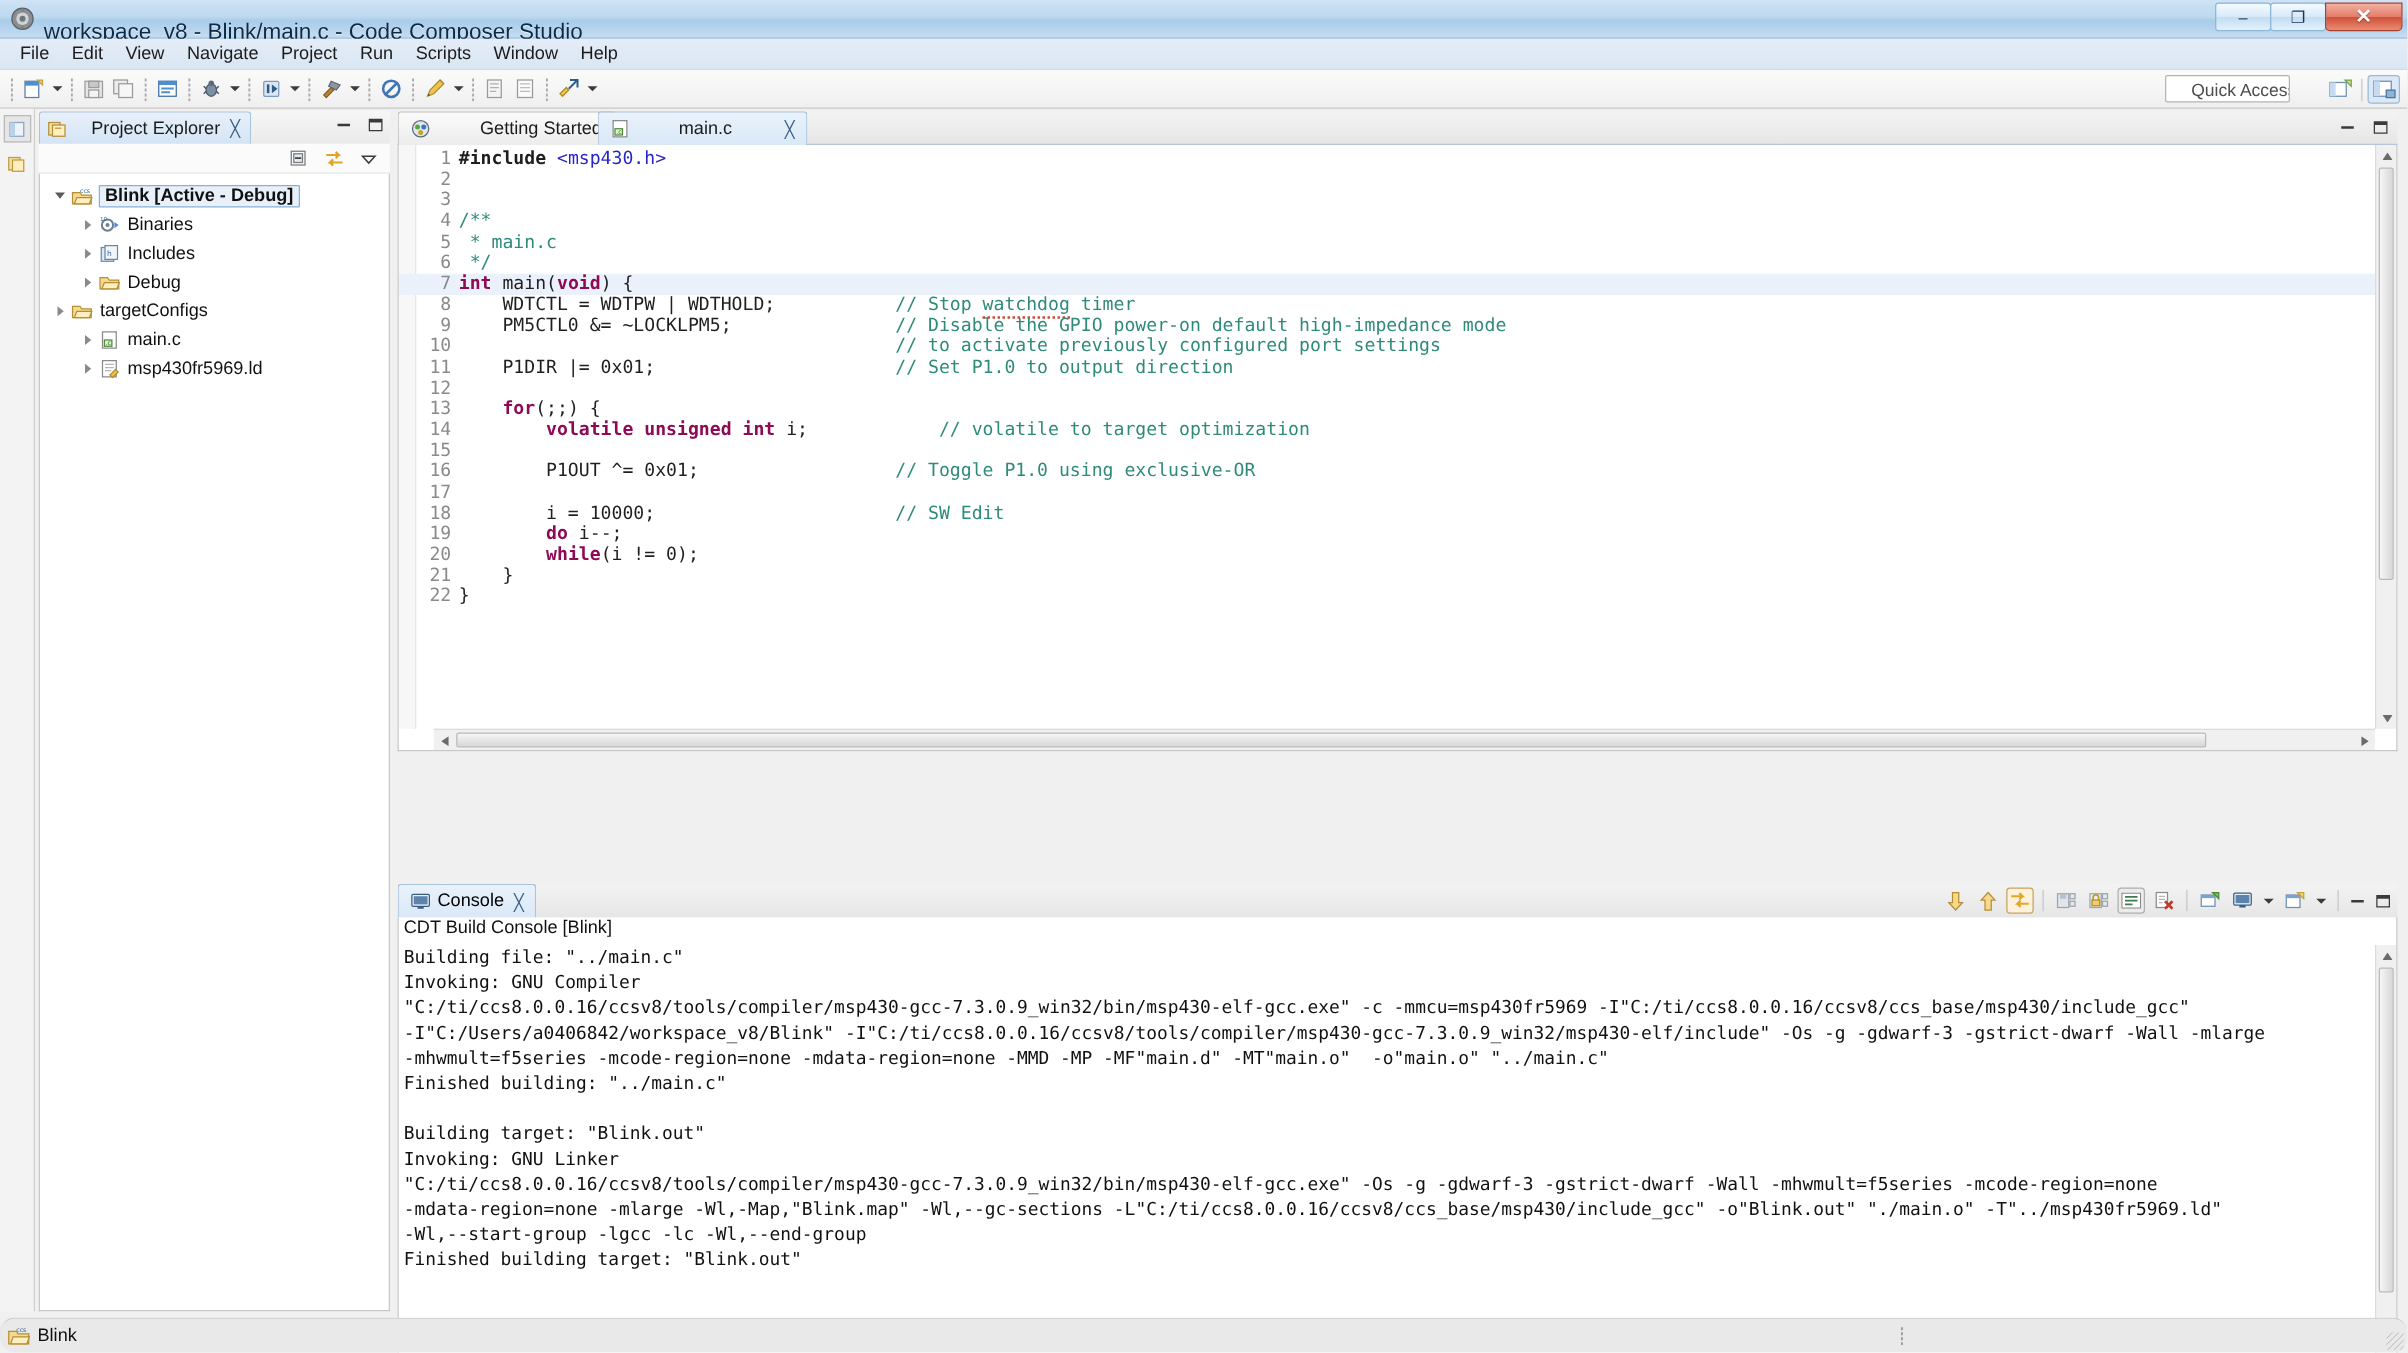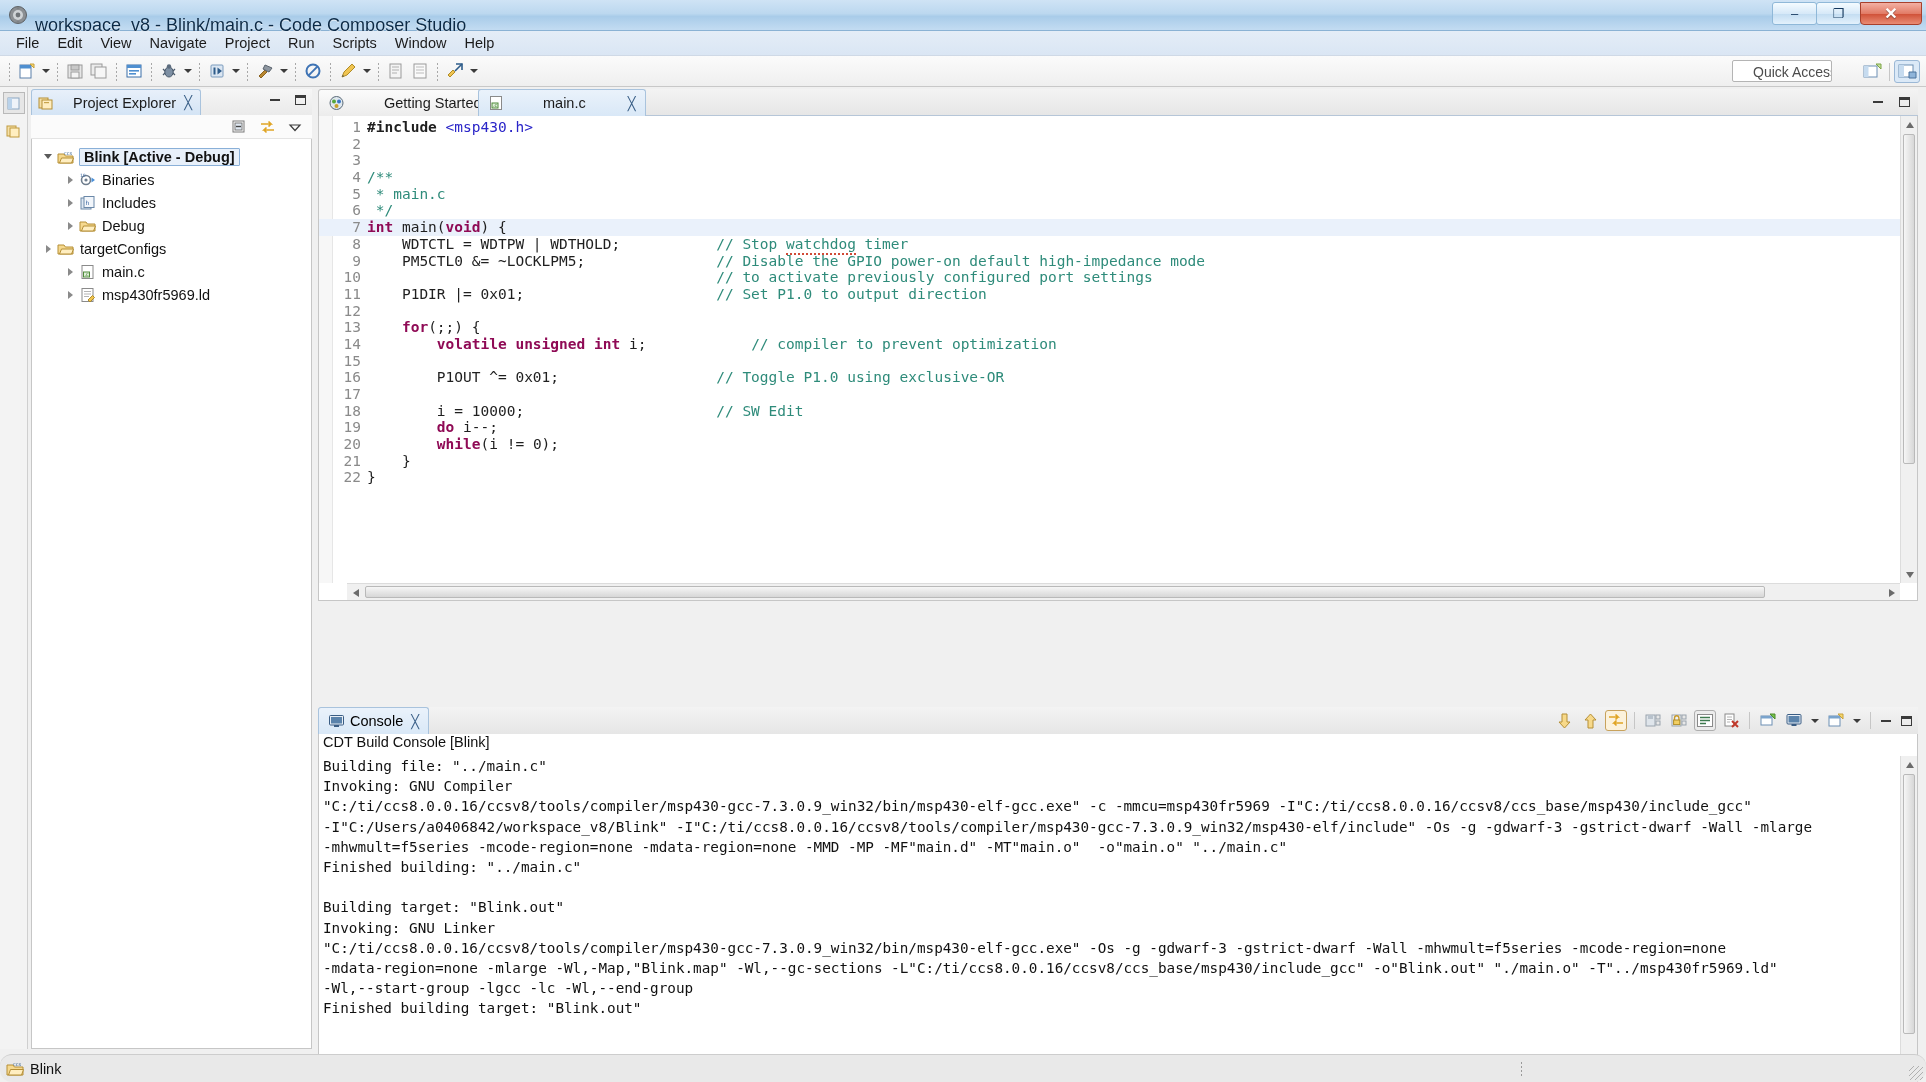--- a/index.html
+++ b/index.html
@@ -695,21 +695,21 @@
             <div class="cline"><span class="lnum">4</span><span class="k-cmt">/**</span></div>
             <div class="cline"><span class="lnum">5</span><span class="k-cmt"> * main.c</span></div>
             <div class="cline"><span class="lnum">6</span><span class="k-cmt"> */</span></div>
             <div class="cline current"><span class="lnum">7</span><span class="k-kw">int </span><span class="k-txt">main(</span><span class="k-kw">void</span><span class="k-txt">) {</span></div>
             <div class="cline"><span class="lnum">8</span><span class="k-txt">    WDTCTL = WDTPW | WDTHOLD;           </span><span class="k-cmt">// Stop </span><span class="k-cmt spell">watchdog</span><span class="k-cmt"> timer</span></div>
             <div class="cline"><span class="lnum">9</span><span class="k-txt">    PM5CTL0 &amp;= ~LOCKLPM5;               </span><span class="k-cmt">// Disable the GPIO power-on default high-impedance mode</span></div>
             <div class="cline"><span class="lnum">10</span><span class="k-txt">                                        </span><span class="k-cmt">// to activate previously configured port settings</span></div>
             <div class="cline"><span class="lnum">11</span><span class="k-txt">    P1DIR |= 0x01;                      </span><span class="k-cmt">// Set P1.0 to output direction</span></div>
             <div class="cline"><span class="lnum">12</span></div>
             <div class="cline"><span class="lnum">13</span><span class="k-txt">    </span><span class="k-kw">for</span><span class="k-txt">(;;) {</span></div>
-            <div class="cline"><span class="lnum">14</span><span class="k-txt">        </span><span class="k-kw">volatile unsigned int </span><span class="k-txt">i;            </span><span class="k-cmt">// compiler to prevent optimization</span></div>
+            <div class="cline"><span class="lnum">14</span><span class="k-txt">        </span><span class="k-kw">volatile unsigned int </span><span class="k-txt">i;            </span><span class="k-cmt">// volatile to target optimization</span></div>
             <div class="cline"><span class="lnum">15</span></div>
             <div class="cline"><span class="lnum">16</span><span class="k-txt">        P1OUT ^= 0x01;                  </span><span class="k-cmt">// Toggle P1.0 using exclusive-OR</span></div>
             <div class="cline"><span class="lnum">17</span></div>
             <div class="cline"><span class="lnum">18</span><span class="k-txt">        i = 10000;                      </span><span class="k-cmt">// SW Edit</span></div>
             <div class="cline"><span class="lnum">19</span><span class="k-txt">        </span><span class="k-kw">do</span><span class="k-txt"> i--;</span></div>
             <div class="cline"><span class="lnum">20</span><span class="k-txt">        </span><span class="k-kw">while</span><span class="k-txt">(i != 0);</span></div>
             <div class="cline"><span class="lnum">21</span><span class="k-txt">    }</span></div>
             <div class="cline"><span class="lnum">22</span><span class="k-txt">}</span></div>
           </div>
 

